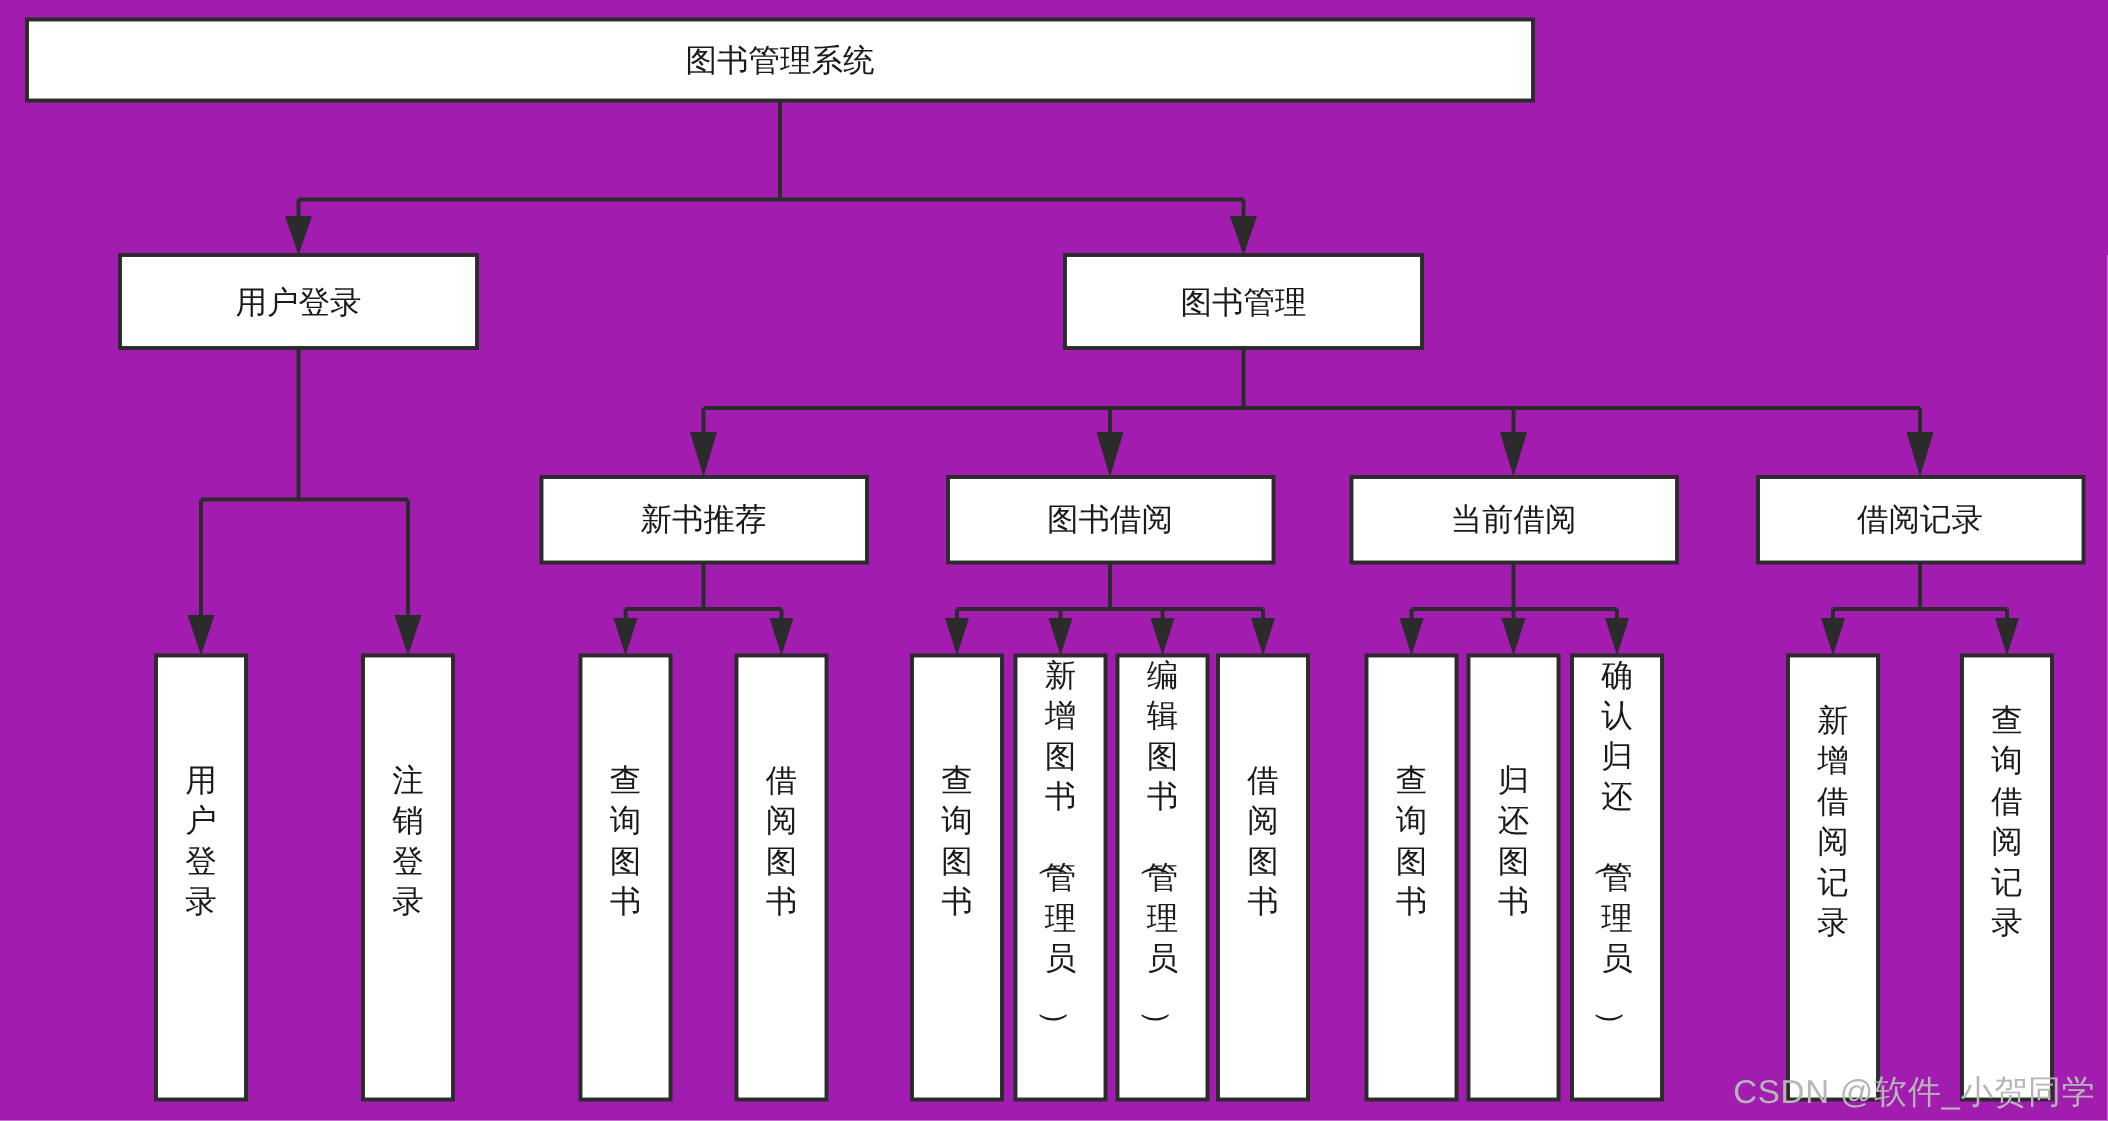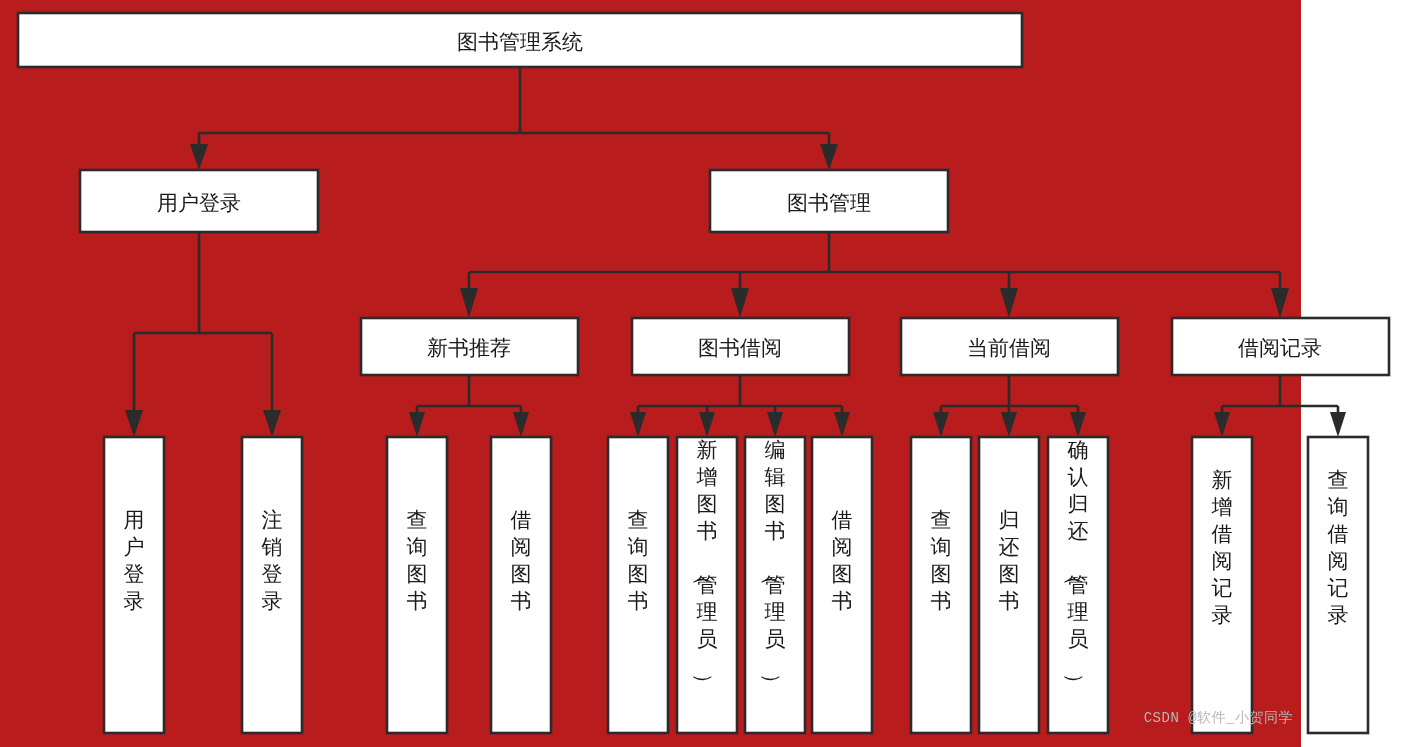--- a/index.html
+++ b/index.html
@@ -9,23 +9,23 @@
   }
   body {
     width: 1405px;
     height: 747px;
     font-family: "Liberation Sans", "DejaVu Sans", sans-serif;
     overflow: hidden;
     position: relative;
   }
   #diagram-root {
     position: relative;
-    width: 1301px;
+    width: 1405px;
     height: 747px;
-    background: #b91c1c;
+    background: #a21caf;
   }
   svg.flow {
     position: absolute;
     left: 0;
     top: 0;
     width: 1405px;
     height: 747px;
   }
   .node-rect {
     fill: #ffffff;
@@ -51,23 +51,23 @@
   }
   .node-label-v {
     font-family: "Liberation Sans", "DejaVu Sans", sans-serif;
     font-size: 21px;
     fill: #1a1a1a;
     text-anchor: middle;
   }
   .watermark {
     position: absolute;
     right: 8px;
-    bottom: 20px;
-    font-family: Liberation Mono, monospace;
-    font-size: 14px;
+    bottom: 4px;
+    font-family: Liberation Sans, sans-serif;
+    font-size: 22px;
     color: #b6b6b6;
     letter-spacing: 0.5px;
     white-space: nowrap;
     pointer-events: none;
   }
 </style>
 </head>
 <body>
 
 <div id="diagram-root">

